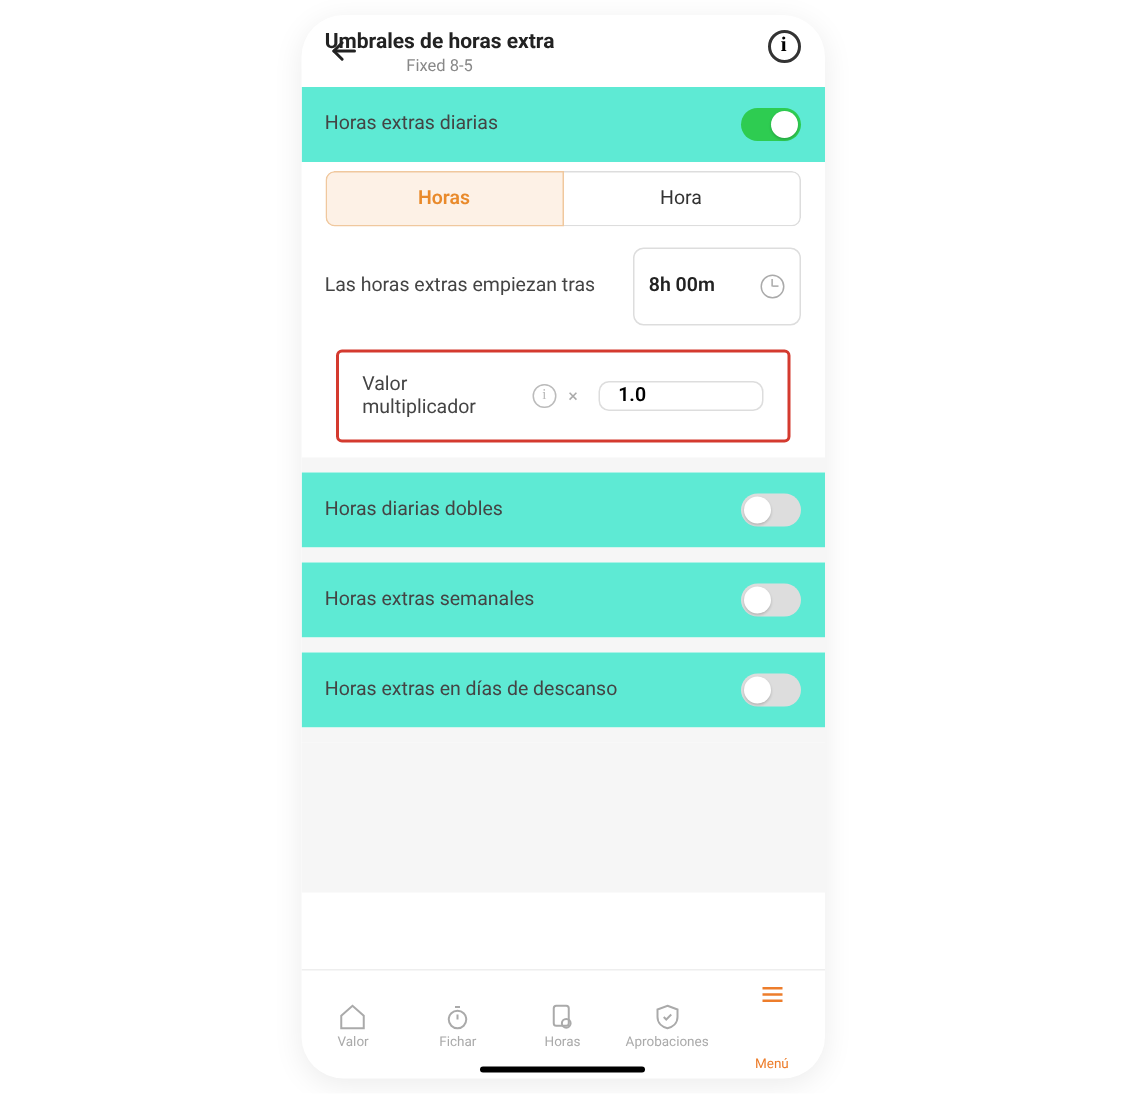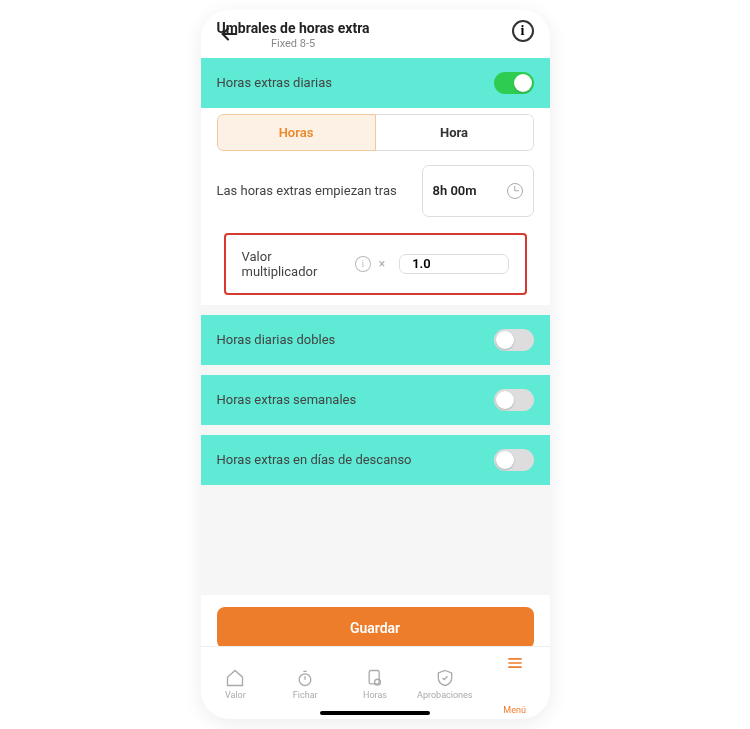--- a/index.html
+++ b/index.html
@@ -102,21 +102,21 @@
       padding: 10px 0;
       cursor: pointer;
       border: 1px solid #ddd;
     }
     .seg-btn.active {
       background: #fdf1e6;
       color: #e98a2b;
       font-weight: 600;
       border-color: #f0c89e;
     }
-    .seg-btn:not(.active) { color: #333; font-weight: 700; }
+    .seg-btn:not(.active) { color: #333; font-weight: 400; }
     .seg-btn:first-child { border-radius: 6px 0 0 6px; }
     .seg-btn:last-child { border-radius: 0 6px 6px 0; border-left: none; }
     .input-row {
       display: flex;
       align-items: center;
       justify-content: space-between;
       padding: 14px 16px;
     }
     .input-box {
       width: 112px;
@@ -267,21 +267,20 @@
       <span class="label">Horas extras en días de descanso</span>
       <div class="toggle">
           <div class="knob"></div>
         </div>
     </div>
 
     <div class="gray-gap"></div>
 
     <div class="blank"></div>
 
-    <div class="save">Guardar</div>
   </div>
 
   <div class="tabbar">
     <div class="tab">
       <div class="tab-icon">
         <svg width="20" height="20" viewBox="0 0 24 24" fill="none" stroke="#aaa" stroke-width="1.6">
             <path d="M3 11 L12 3 L21 11 V21 H3 Z"></path>
           </svg>
       </div>
       <span>Valor</span>

